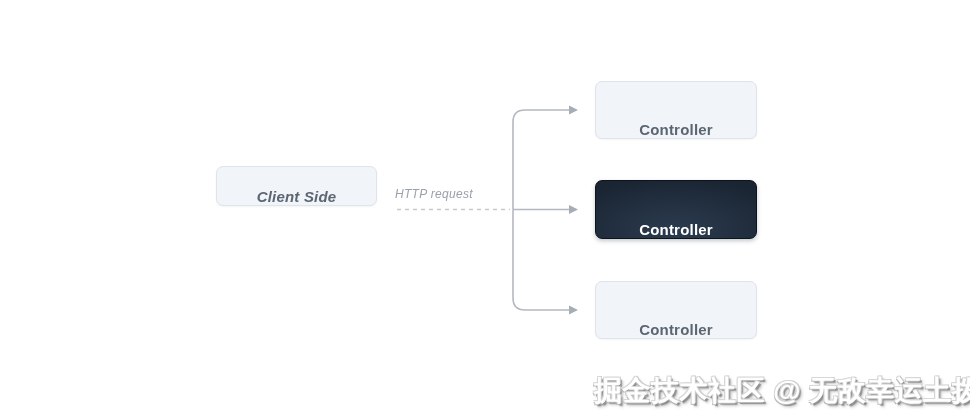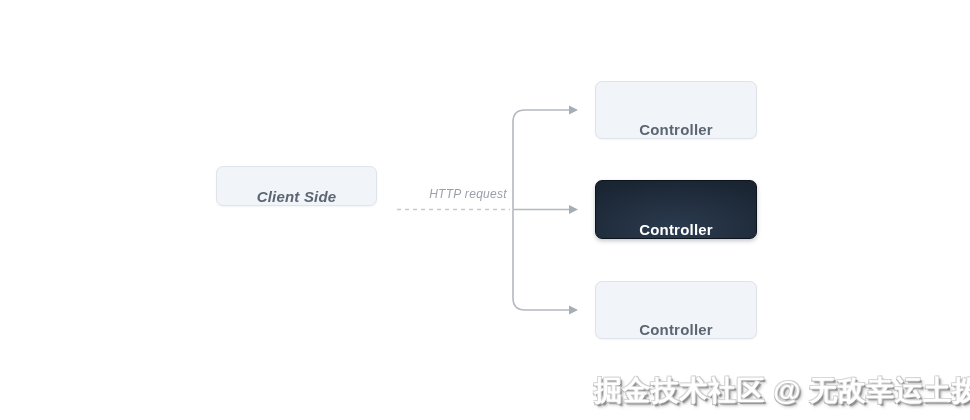--- a/index.html
+++ b/index.html
@@ -47,21 +47,21 @@
     position: absolute;
     left: 0;
     top: 0;
     pointer-events: none;
   }
   .http-label {
     position: absolute;
     left: 395px;
     top: 187px;
     width: 112px;
-    text-align: right;
+    text-align: left;
     font-size: 12px;
     font-style: italic;
     color: #9aa1ab;
     letter-spacing: 0.3px;
     white-space: nowrap;
   }
   .watermark {
     position: absolute;
     left: 594px;
     top: 372px;

